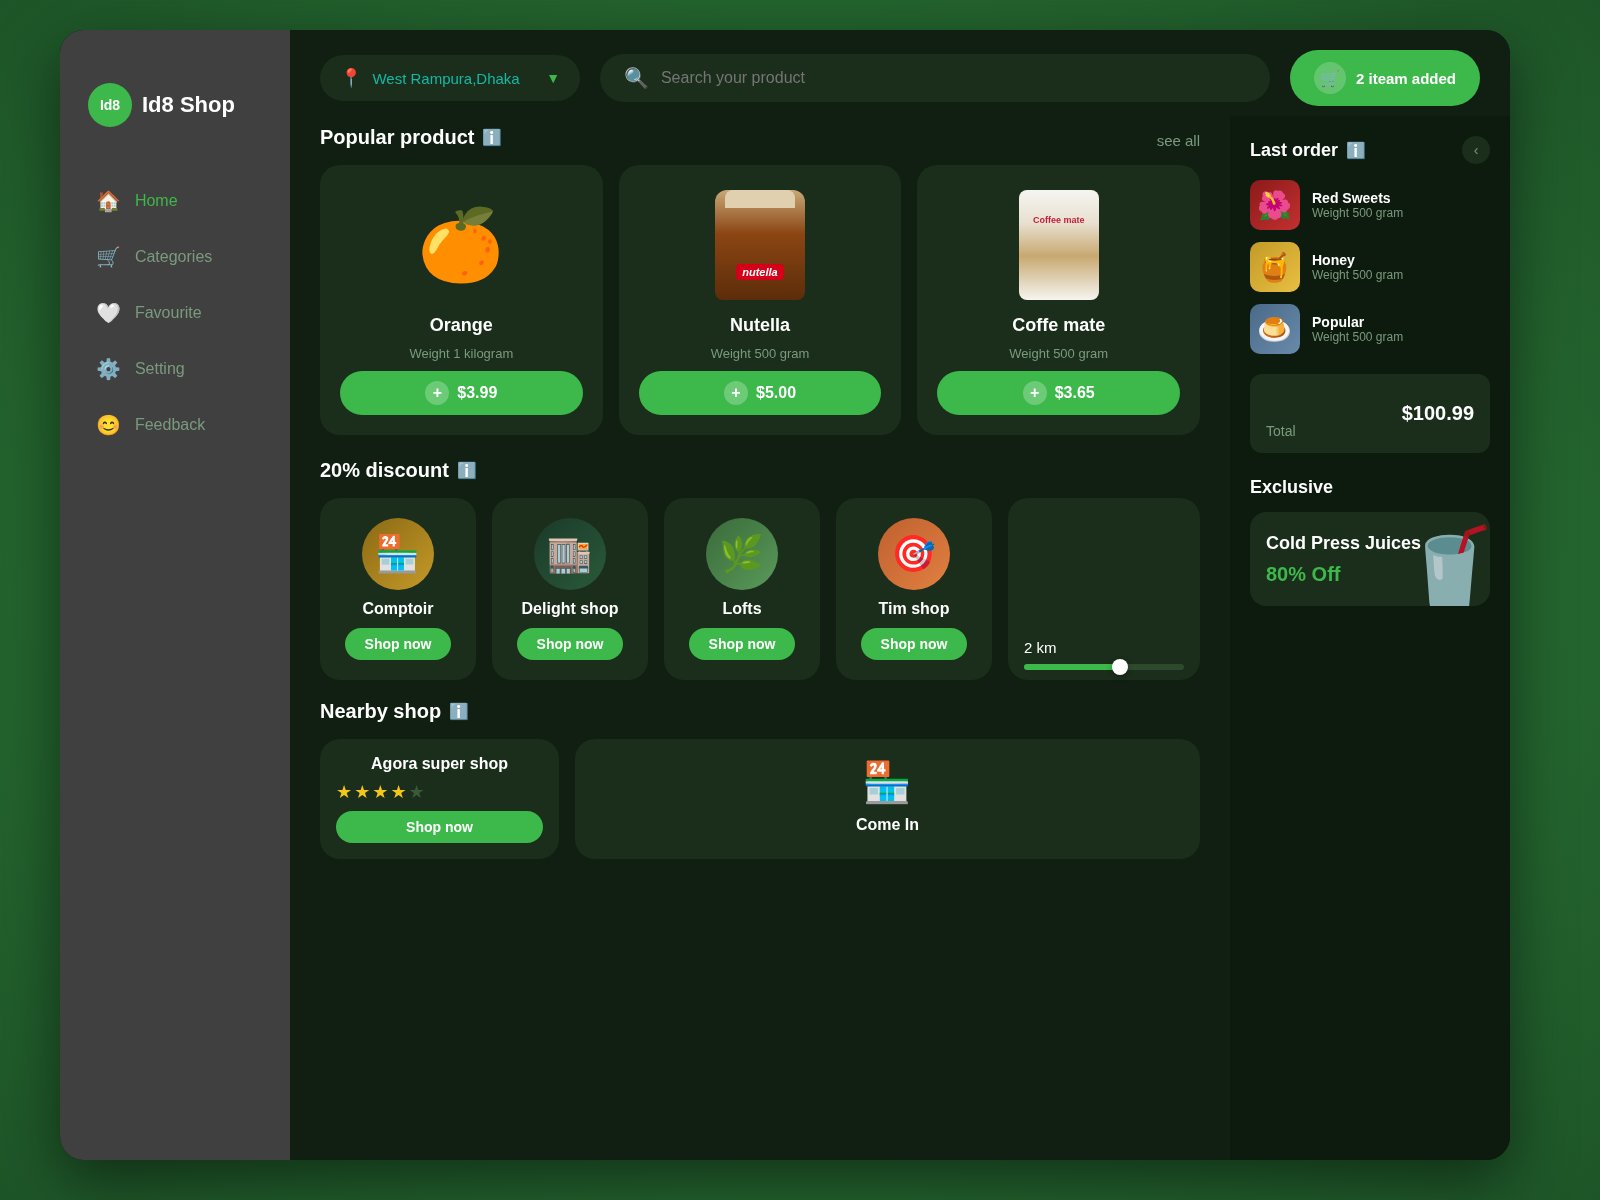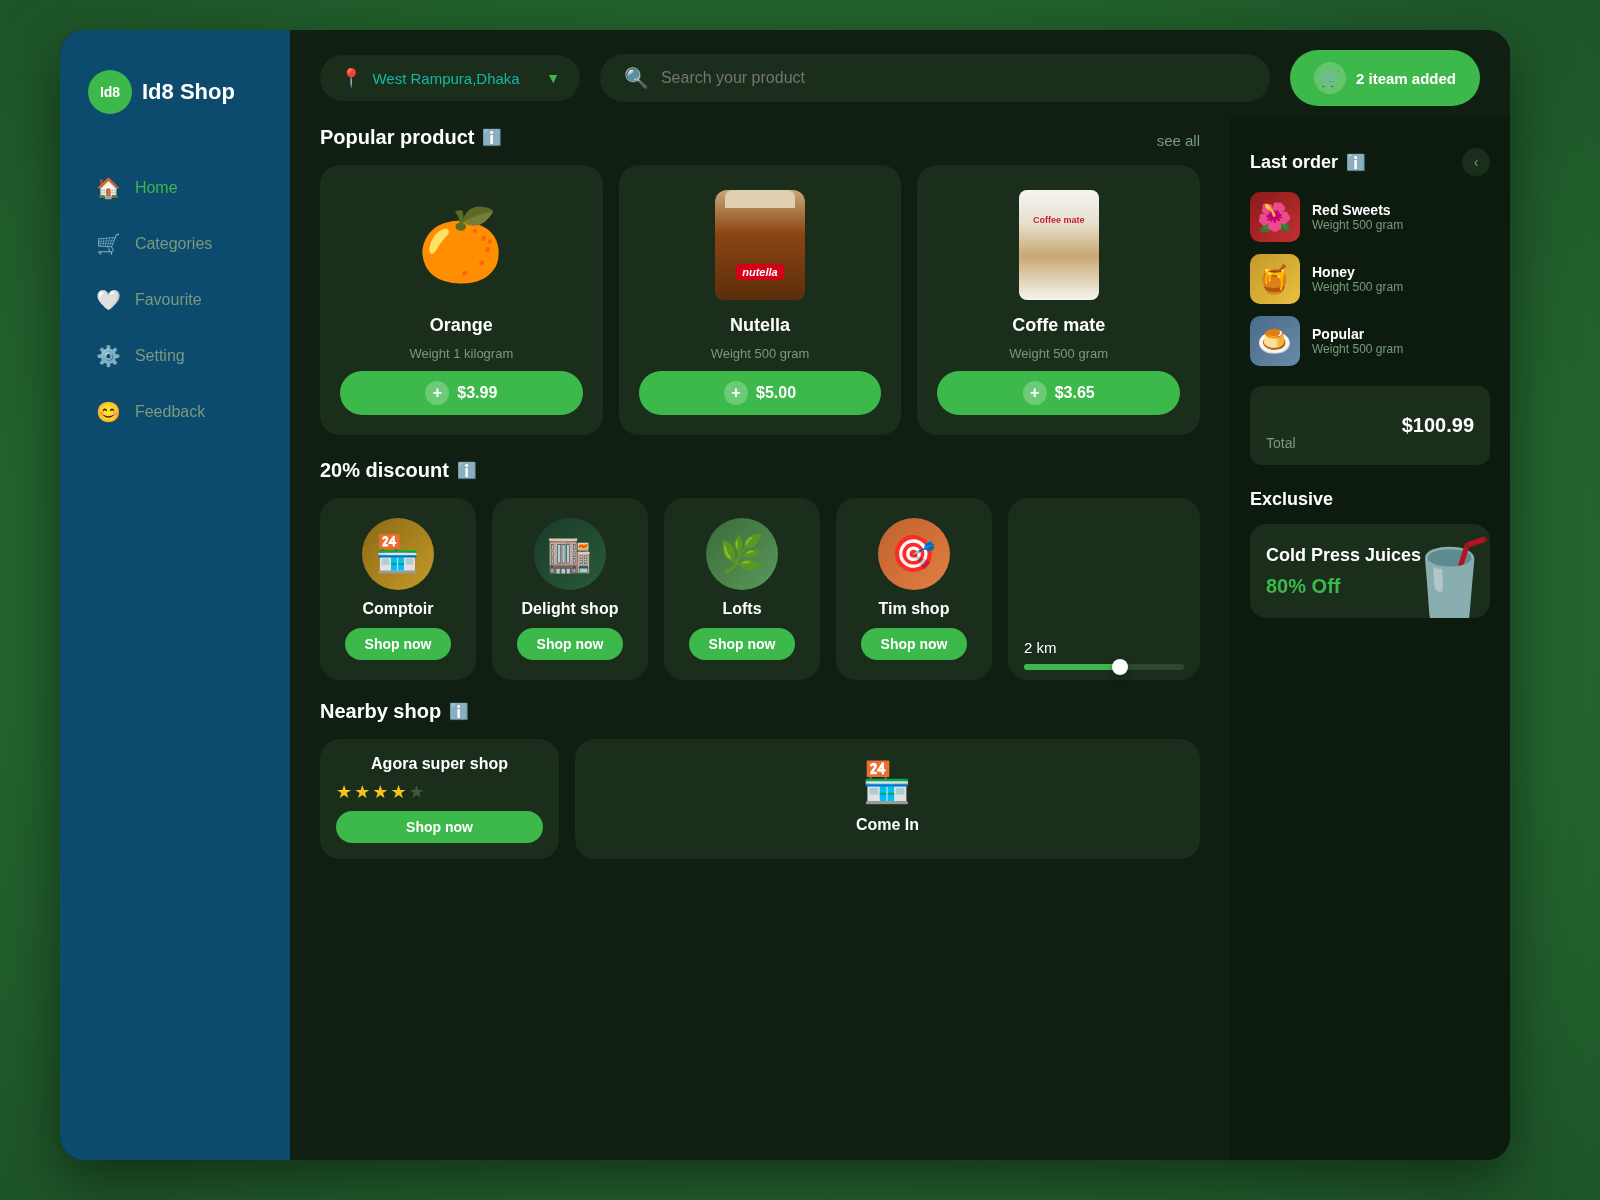--- a/index.html
+++ b/index.html
@@ -31,24 +31,24 @@
       border-radius: 24px;
       overflow: hidden;
       display: flex;
       z-index: 1;
       box-shadow: 0 20px 60px rgba(0,0,0,0.5);
     }
 
     
     .sidebar {
       width: 230px;
-      background: #0c4a6e;
+      background: #404040;
       display: flex;
       flex-direction: column;
-      padding: 40px 20px;
+      padding: 53px 20px;
       flex-shrink: 0;
     }
 
     .logo-area {
       display: flex;
       align-items: center;
       gap: 10px;
       margin-bottom: 50px;
       padding-left: 8px;
     }
@@ -399,21 +399,20 @@
       padding: 20px 20px;
       flex-shrink: 0;
       overflow: hidden;
     }
 
     .last-order-header {
       display: flex;
       align-items: center;
       justify-content: space-between;
       margin-bottom: 16px;
-      margin-top: 12px;
     }
 
     .last-order-title {
       display: flex;
       align-items: center;
       gap: 8px;
       color: white;
       font-size: 18px;
       font-weight: 700;
     }

